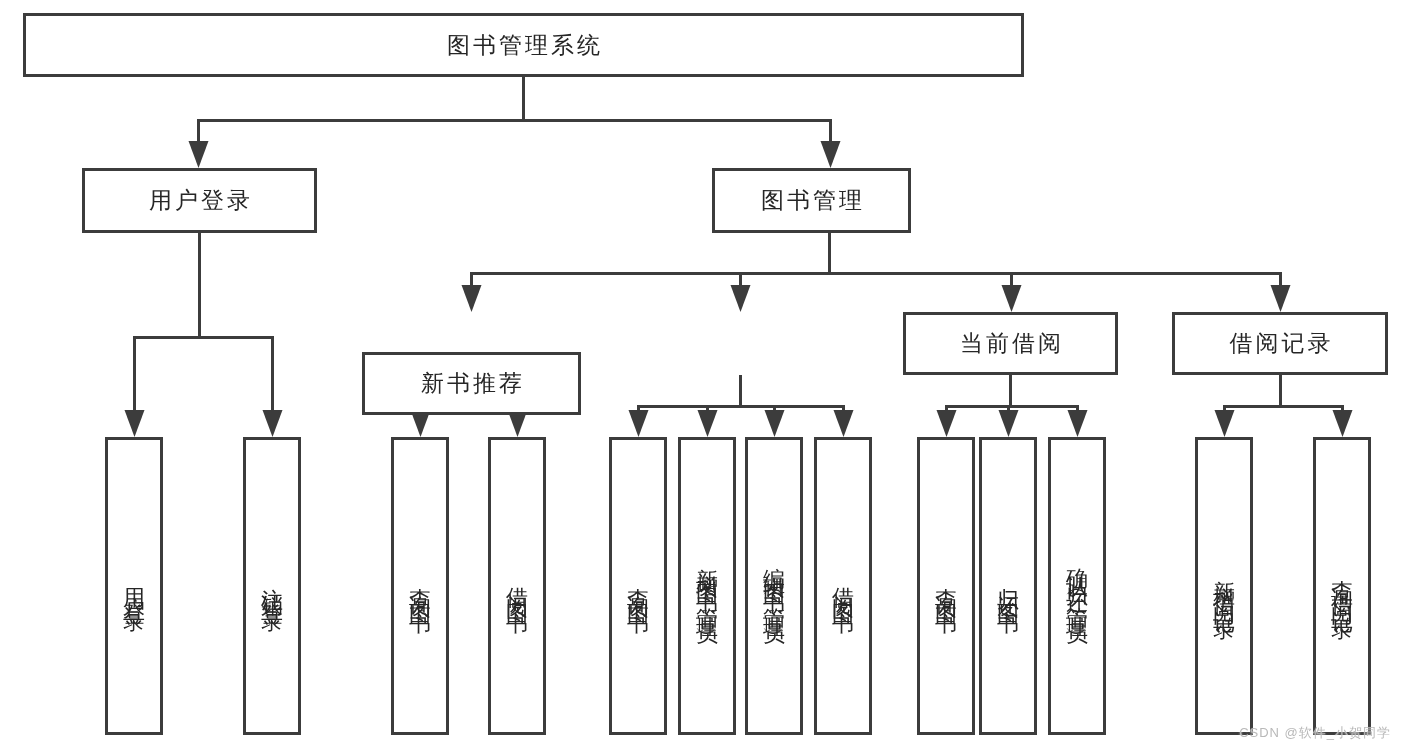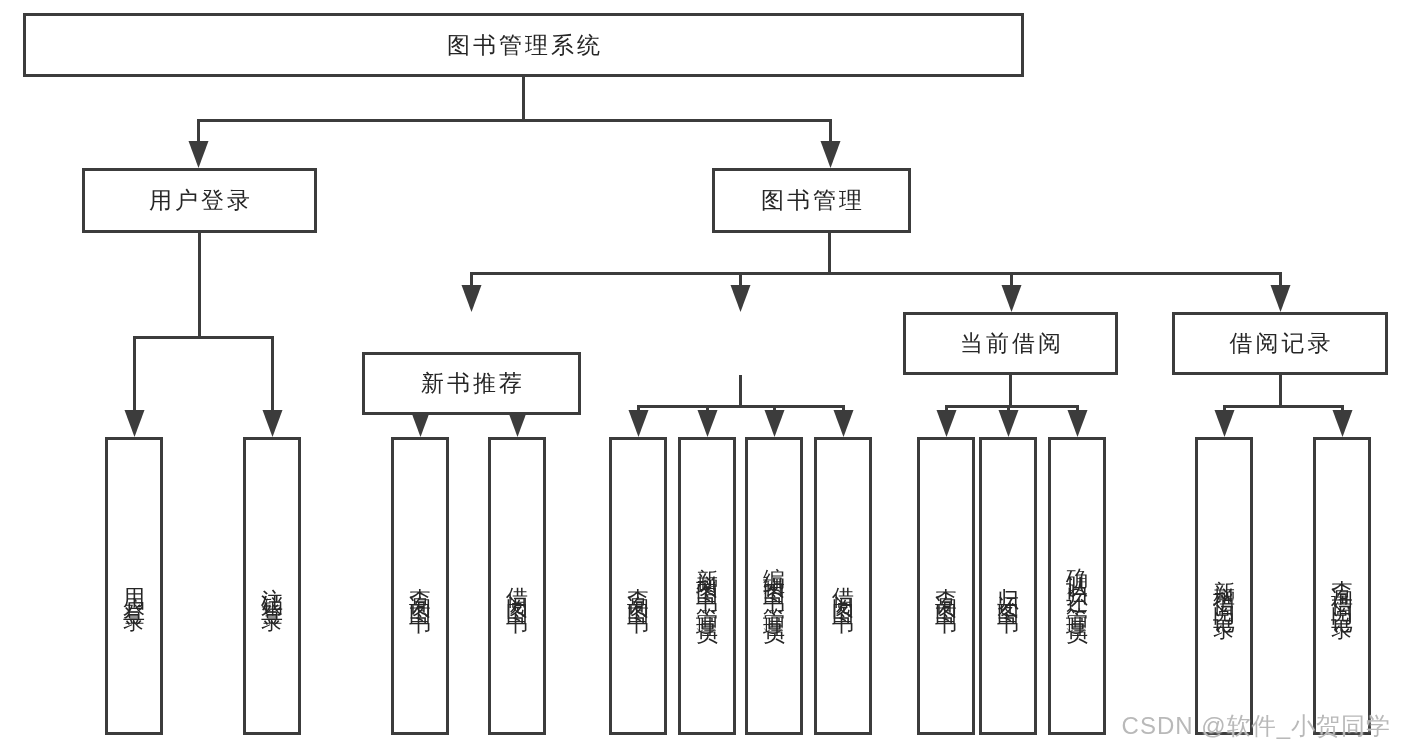--- a/index.html
+++ b/index.html
@@ -44,21 +44,21 @@
     top: 437px;
     height: 298px;
     white-space: normal;
     text-indent: 0;
     line-height: 52px;
   }
   .watermark {
     position: absolute;
     right: 14px;
     bottom: 5px;
-    font-size: 24px;
+    font-size: 13px;
     letter-spacing: 1px;
     color: var(--wm);
     text-shadow: 0 1px 2px rgba(255,255,255,0.95);
     z-index: 5;
   }
 </style>
 </head>
 <body>
 
 <div class="canvas">

